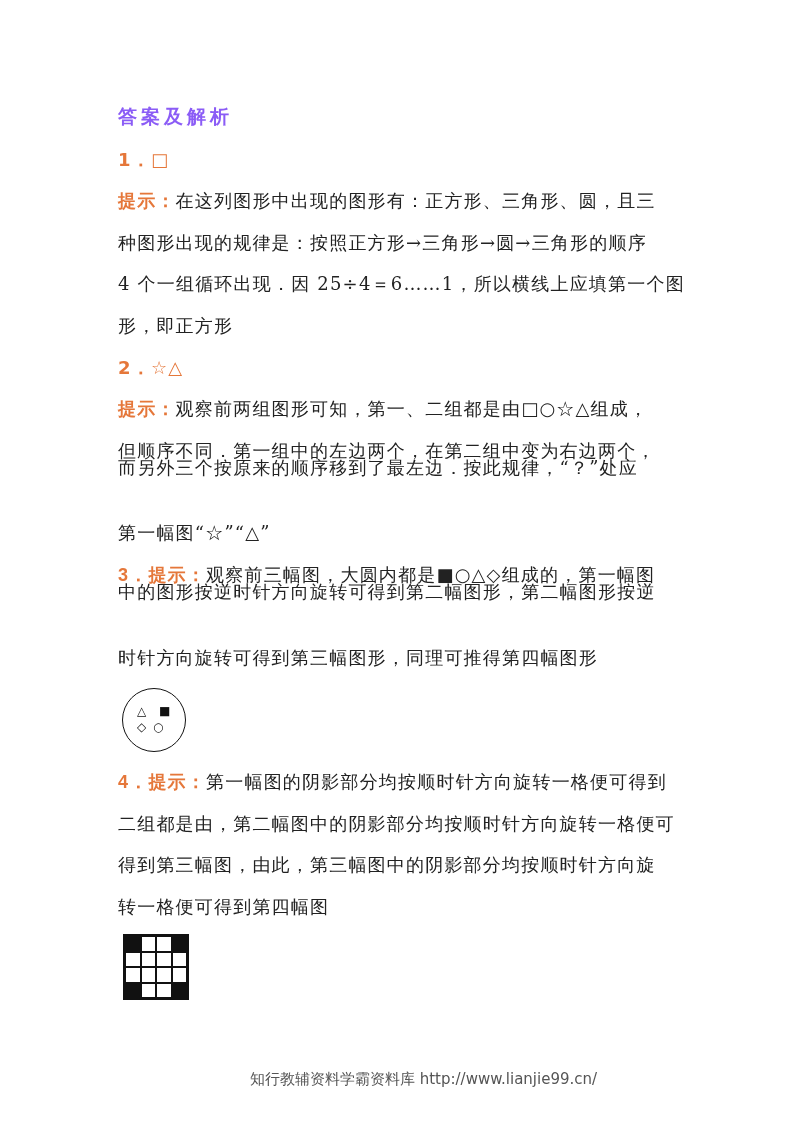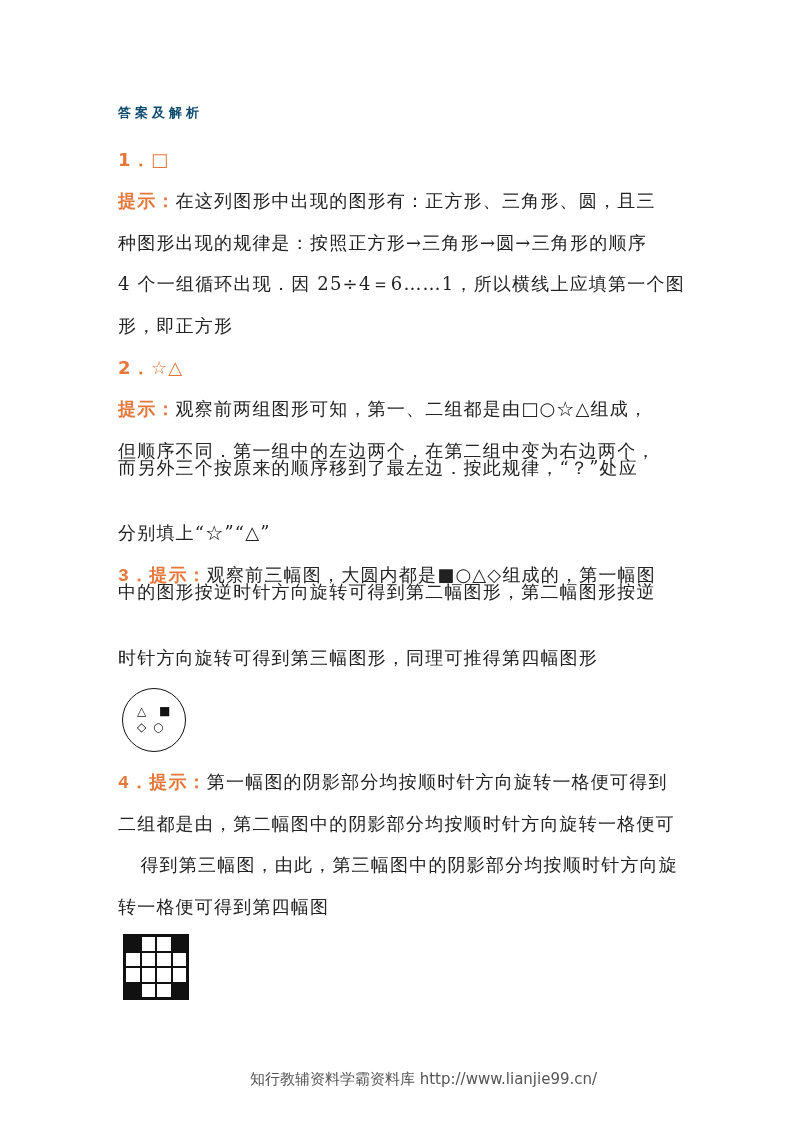--- a/index.html
+++ b/index.html
@@ -19,42 +19,42 @@
       position: absolute;
       left: 118px;
       top: 0;
       width: 560px;
     }
     .title {
       position: absolute;
       top: 104px;
       left: 0;
       font-family: "DejaVu Sans", "Liberation Sans", sans-serif;
-      font-size: 13px;
+      font-size: 19px;
       font-weight: bold;
       letter-spacing: 4px;
-      color: #0c4a6e;
+      color: #8b5cf6;
     }
     .line {
       position: absolute;
       left: 0;
       width: 560px;
       font-size: 18px;
       line-height: 22px;
       white-space: nowrap;
       letter-spacing: 1.2px;
     }
     .ans {
       font-family: "DejaVu Sans", "Liberation Sans", sans-serif;
       font-weight: bold;
       color: #e5773a;
       font-size: 18px;
     }
     .hint {
-      font-family: Liberation Mono, monospace;
+      font-family: Liberation Sans, sans-serif;
       font-weight: bold;
       color: #e5773a;
       margin-top: 15px;
     }
     .fig-circle {
       position: absolute;
       left: 4px;
       top: 688px;
       width: 62px;
       height: 62px;
@@ -113,40 +113,40 @@
   <div class="line" style="top:232px;">种图形出现的规律是：按照正方形→三角形→圆→三角形的顺序</div>
   <div class="line" style="top:273px;">4 个一组循环出现．因 25÷4＝6……1，所以横线上应填第一个图</div>
   <div class="line" style="top:315px;">形，即正方形</div>
 
   <div class="line ans" style="top:357px;">2．☆△</div>
   <div class="line" style="top:398px;">
     <span class="hint">提示：</span><span>观察前两组图形可知，第一、二组都是由□○☆△组成，</span>
   </div>
   <div class="line" style="top:440px;">但顺序不同．第一组中的左边两个，在第二组中变为右边两个，</div>
   <div class="line" style="top:457px;">而另外三个按原来的顺序移到了最左边．按此规律，“？”处应</div>
-  <div class="line" style="top:522px;">分别填上“☆”“△”</div>
+  <div class="line" style="top:522px;">第一幅图“☆”“△”</div>
 
   <div class="line" style="top:564px;">
     <span class="hint">3．</span><span class="hint">提示：</span><span>观察前三幅图，大圆内都是■○△◇组成的，第一幅图</span>
   </div>
   <div class="line" style="top:581px;">中的图形按逆时针方向旋转可得到第二幅图形，第二幅图形按逆</div>
   <div class="line" style="top:647px;font-family:Liberation Serif, serif;">时针方向旋转可得到第三幅图形，同理可推得第四幅图形</div>
 
   <div class="fig-circle">
     <span class="shape" style="left:14px; top:16px;">△</span>
     <span class="shape" style="left:36px; top:16px;">■</span>
     <span class="shape" style="left:14px; top:32px;">◇</span>
     <span class="shape" style="left:30px; top:32px;">○</span>
   </div>
 
   <div class="line" style="top:771px;">
     <span class="hint">4．</span><span class="hint">提示：</span><span>第一幅图的阴影部分均按顺时针方向旋转一格便可得到</span>
   </div>
   <div class="line" style="top:813px;">二组都是由，第二幅图中的阴影部分均按顺时针方向旋转一格便可</div>
-  <div class="line" style="top:854px;text-align:right;">得到第三幅图，由此，第三幅图中的阴影部分均按顺时针方向旋</div>
+  <div class="line" style="top:854px;">得到第三幅图，由此，第三幅图中的阴影部分均按顺时针方向旋</div>
   <div class="line" style="top:896px;">转一格便可得到第四幅图</div>
 
   <div class="grid" id="q4-grid">
       <div class="cell filled"></div>
       <div class="cell"></div>
       <div class="cell"></div>
       <div class="cell filled"></div>
       <div class="cell"></div>
       <div class="cell"></div>
       <div class="cell"></div>

